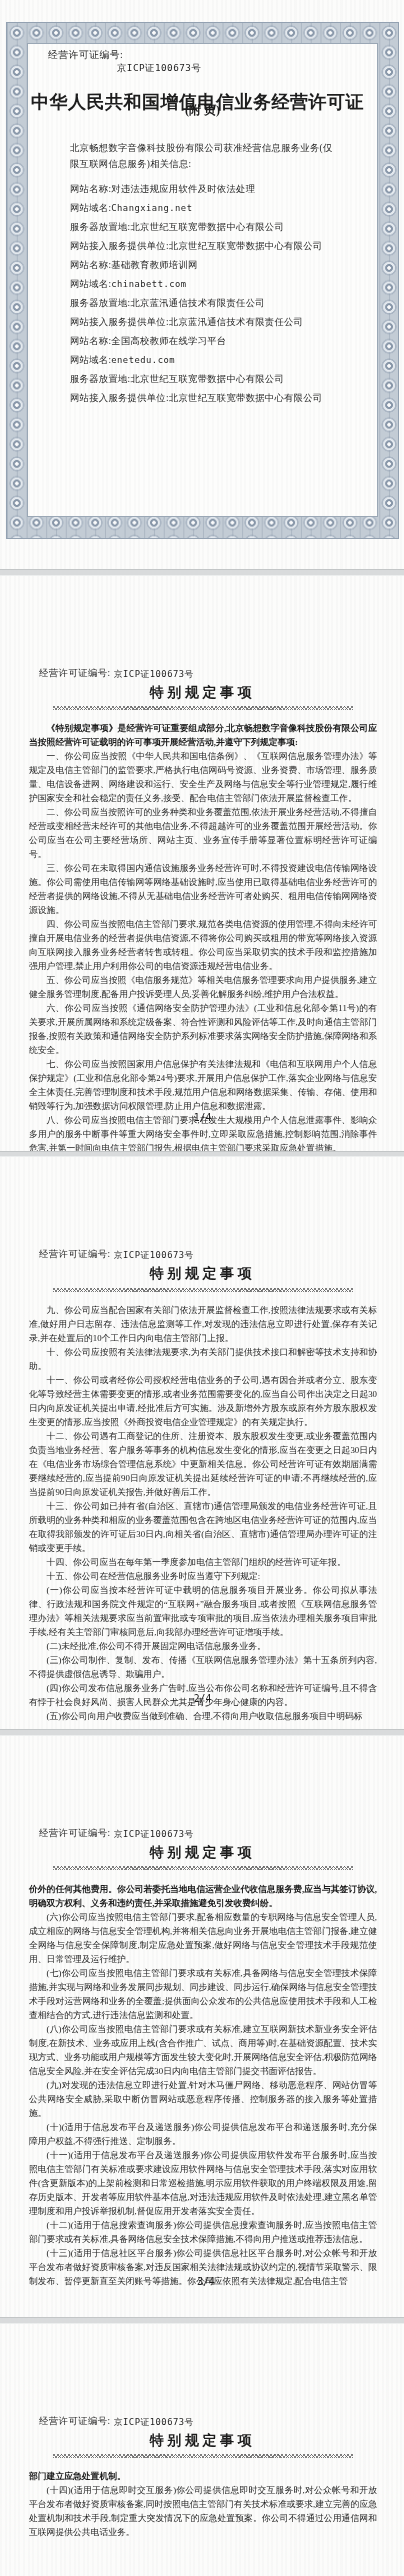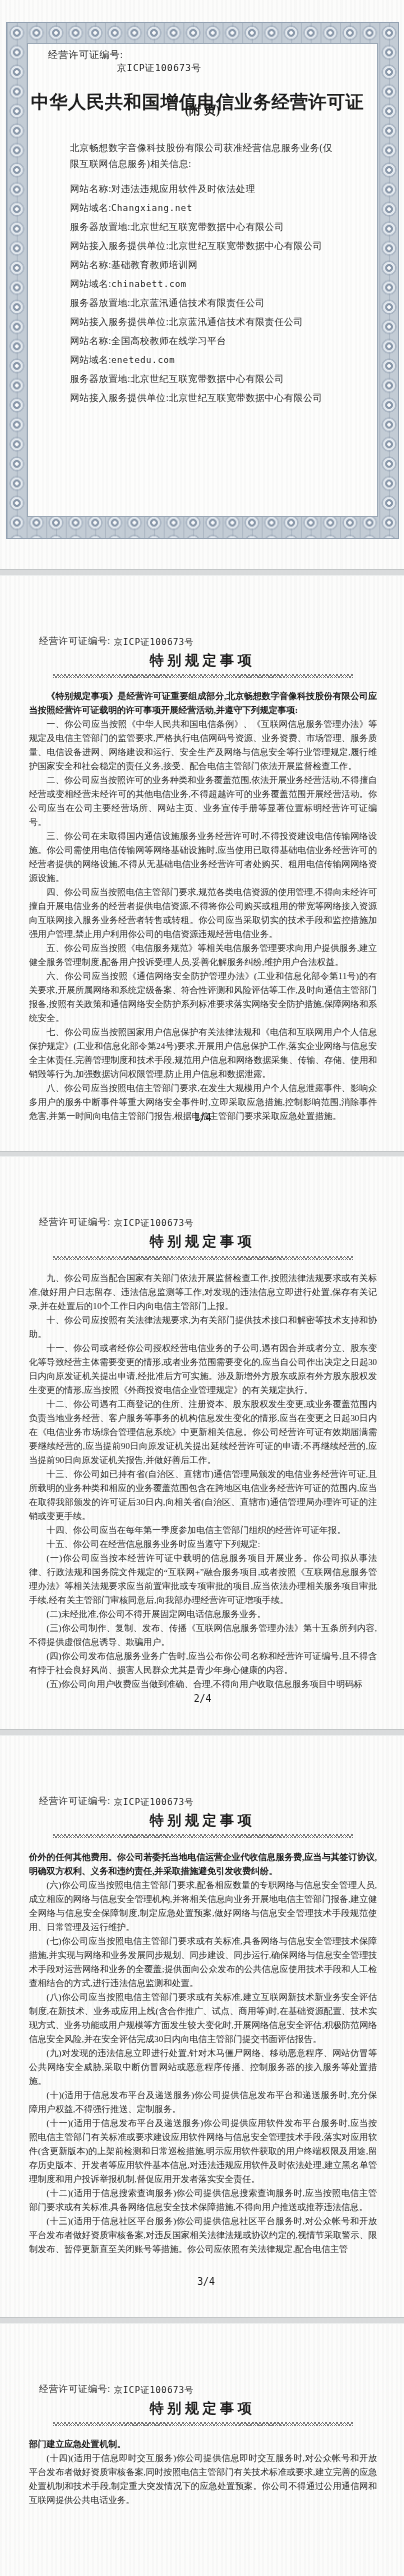--- a/index.html
+++ b/index.html
@@ -24,21 +24,21 @@
   .p1-lic{position:absolute;left:48px;top:49px;font-size:9.8px;letter-spacing:0.5px;}
   .p1-licnum{position:absolute;left:117px;top:62px;font-size:9.3px;font-family:"DejaVu Sans Mono","Liberation Mono",monospace;letter-spacing:0.5px;}
   .p1-title{position:absolute;left:31px;right:31px;top:78px;text-align:left;font-size:18px;font-weight:bold;letter-spacing:0.5px;}
   .p1-sub{position:absolute;left:31px;right:31px;top:102px;text-align:center;font-size:12px;font-weight:bold;}
   .p1-body{position:absolute;left:70px;top:140px;width:266px;font-size:9.3px;letter-spacing:0.3px;}
   .p1-intro{line-height:16px;margin:0 0 7.7px 0;}
   .entry{line-height:19px;}
   .mono{font-family:"DejaVu Sans Mono","Liberation Mono",monospace;font-size:8.8px;letter-spacing:0.5px;}
 
   
-  .sp-lic{padding:59px 0 0 39px;font-size:9.3px;letter-spacing:0.5px;}
+  .sp-lic{padding:91px 0 0 39px;font-size:9.3px;letter-spacing:0.5px;}
   .sp-licnum{font-family:"DejaVu Sans Mono","Liberation Mono",monospace;font-size:8.8px;letter-spacing:0.5px;position:relative;top:1px;margin-left:3.1px;}
   .sp-title{margin:4.1px 0 0 0;text-align:center;font-size:14px;font-weight:bold;letter-spacing:3.6px;}
   .zigzag{width:300px;height:4.1px;margin:4.1px auto 0;
      background:
        repeating-linear-gradient(45deg, rgba(95,95,95,.8) 0 0.8px, transparent 0.8px 2.6px),
        repeating-linear-gradient(-45deg, rgba(95,95,95,.8) 0 0.8px, transparent 0.8px 2.6px);}
   .sp-body{margin:11.3px 28px 0 29px;font-size:8.8px;line-height:14px;text-align:justify;color:#1b1b1b;}
   .sp-body p{margin:0;text-indent:2em;}
   .sp-body p.cont{text-indent:0;font-weight:bold;}
   .page-no{position:absolute;left:0;right:0;text-align:center;font-size:9.8px;font-family:"DejaVu Sans Mono","Liberation Mono",monospace;}

